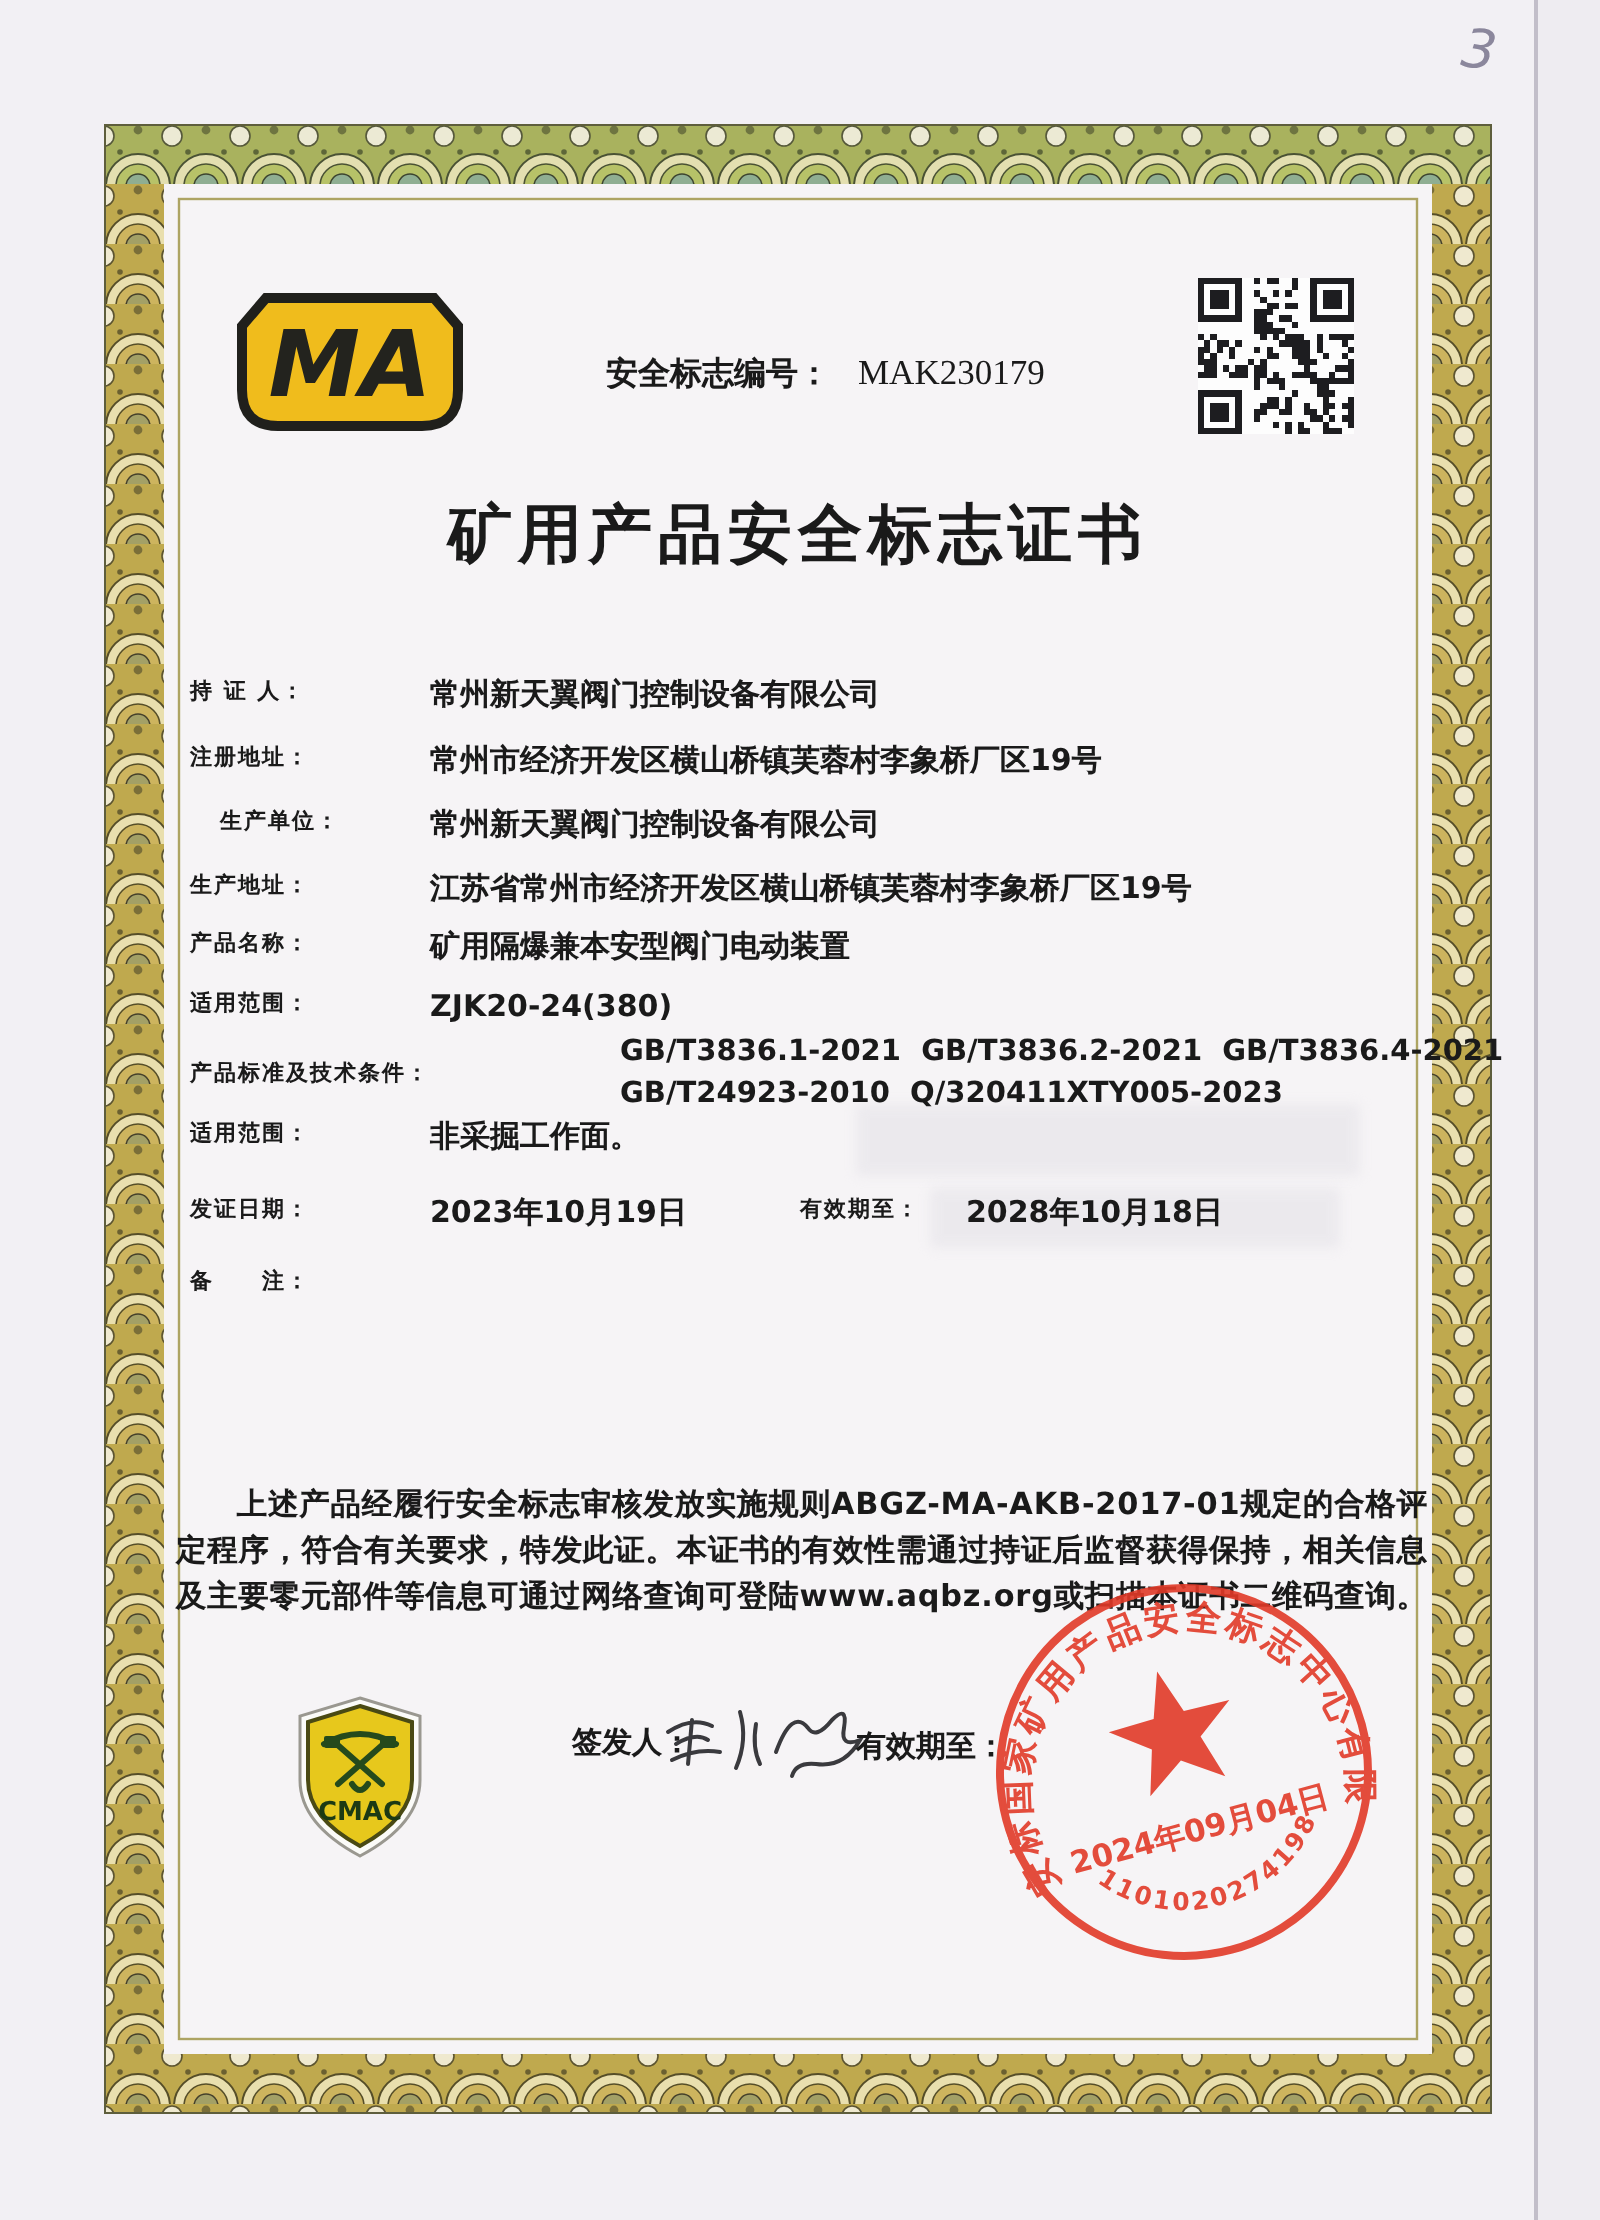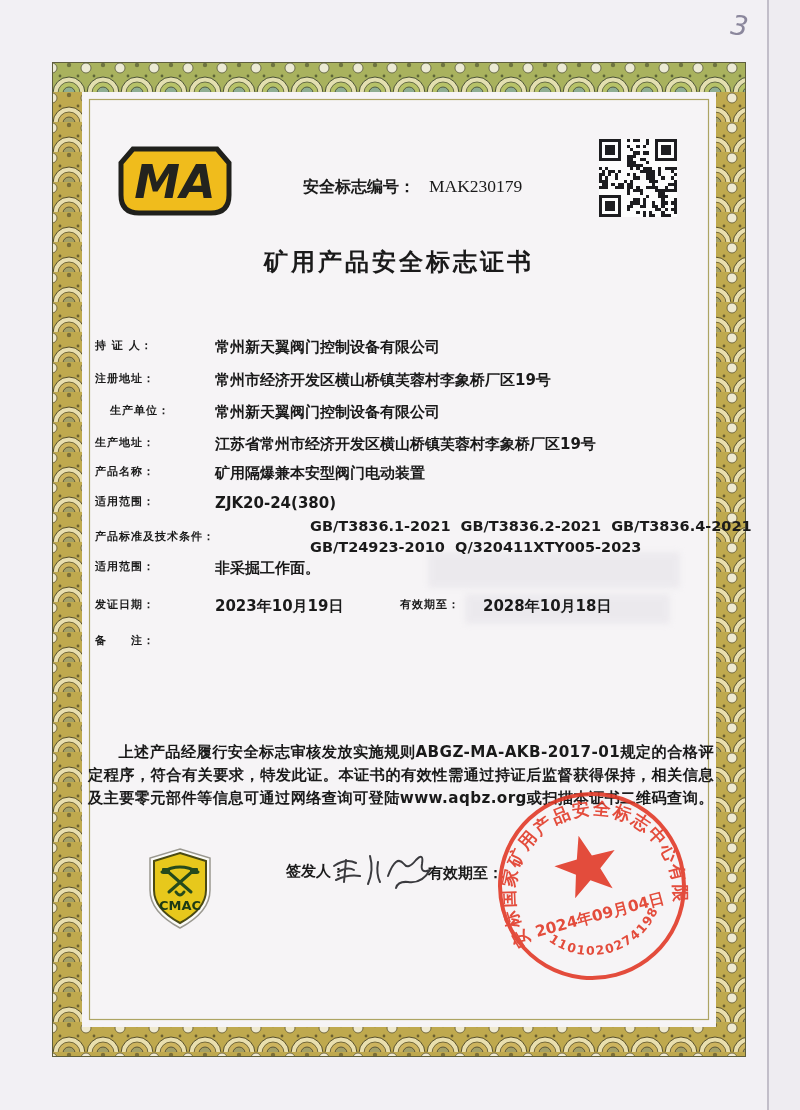--- a/index.html
+++ b/index.html
@@ -7,21 +7,21 @@
        font-family:"DejaVu Sans",sans-serif;color:#1a1a1a;overflow:hidden;}
   .abs{position:absolute;}
   .page-edge{position:absolute;top:0;height:1110px;background:#c2bec9;width:2px;left:767px;}
   .page-right{position:absolute;top:0;height:1110px;left:769px;width:31px;background:#eeecf1;}
   .hand-note{font-style:italic;font-size:27px;color:#8b879c;transform:rotate(8deg);}
   .row-label{font-weight:700;font-size:11px;letter-spacing:1px;white-space:pre;}
   .row-value{font-weight:700;font-size:15px;white-space:pre;}
   .std-value{font-weight:700;font-size:14.5px;white-space:pre;}
   .certno-label{font-weight:700;font-size:16px;}
   .certno-value{font-family:"Liberation Serif",serif;font-size:17.5px;margin-left:14px;}
-  .title{font-size:24px;font-weight:900;letter-spacing:3px;white-space:nowrap;}
+  .title{font-size:32px;font-weight:900;letter-spacing:3px;white-space:nowrap;}
   .para{font-weight:700;font-size:15.2px;line-height:23px;text-align:justify;
         text-indent:2em;letter-spacing:0.4px;}
   .ghost{background:#e2e0e6;filter:blur(3px);opacity:.5;}
   .sig-label{font-weight:700;font-size:15px;}
 </style>
 </head>
 <body>
 
 <div class="page-right"></div>
 <div class="page-edge"></div>

